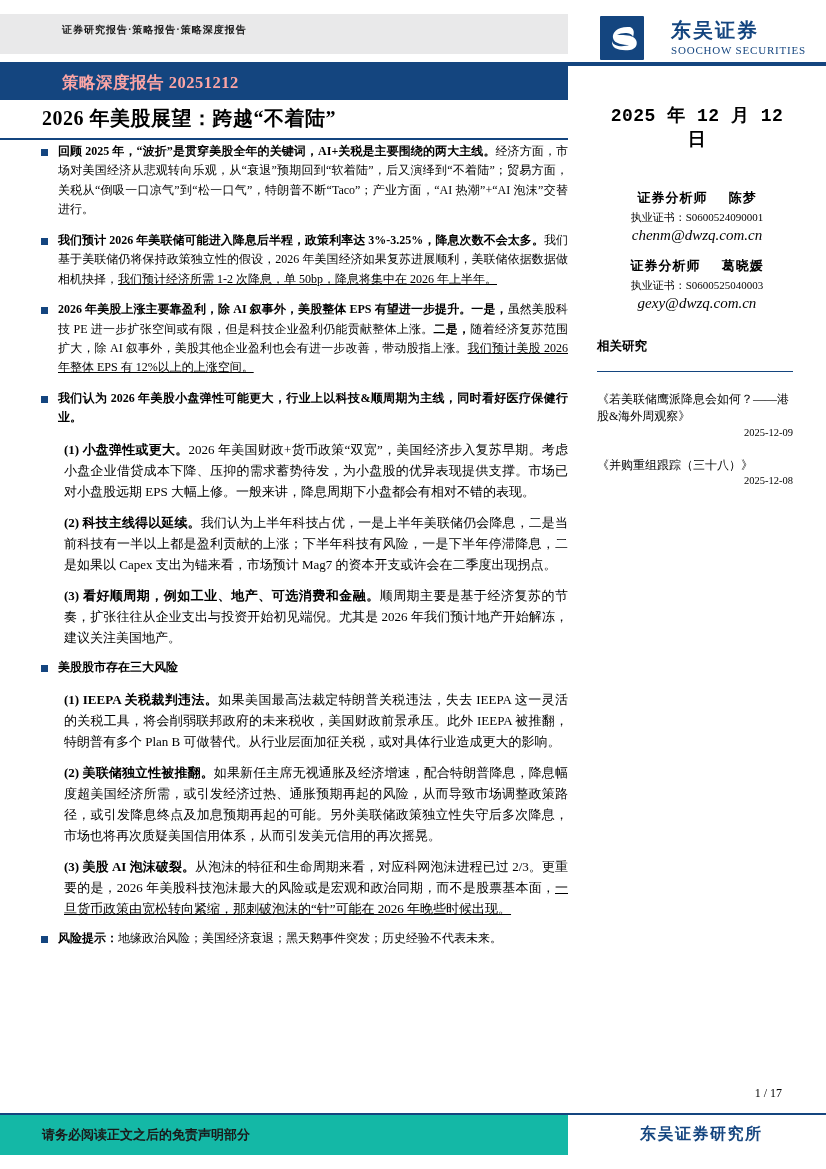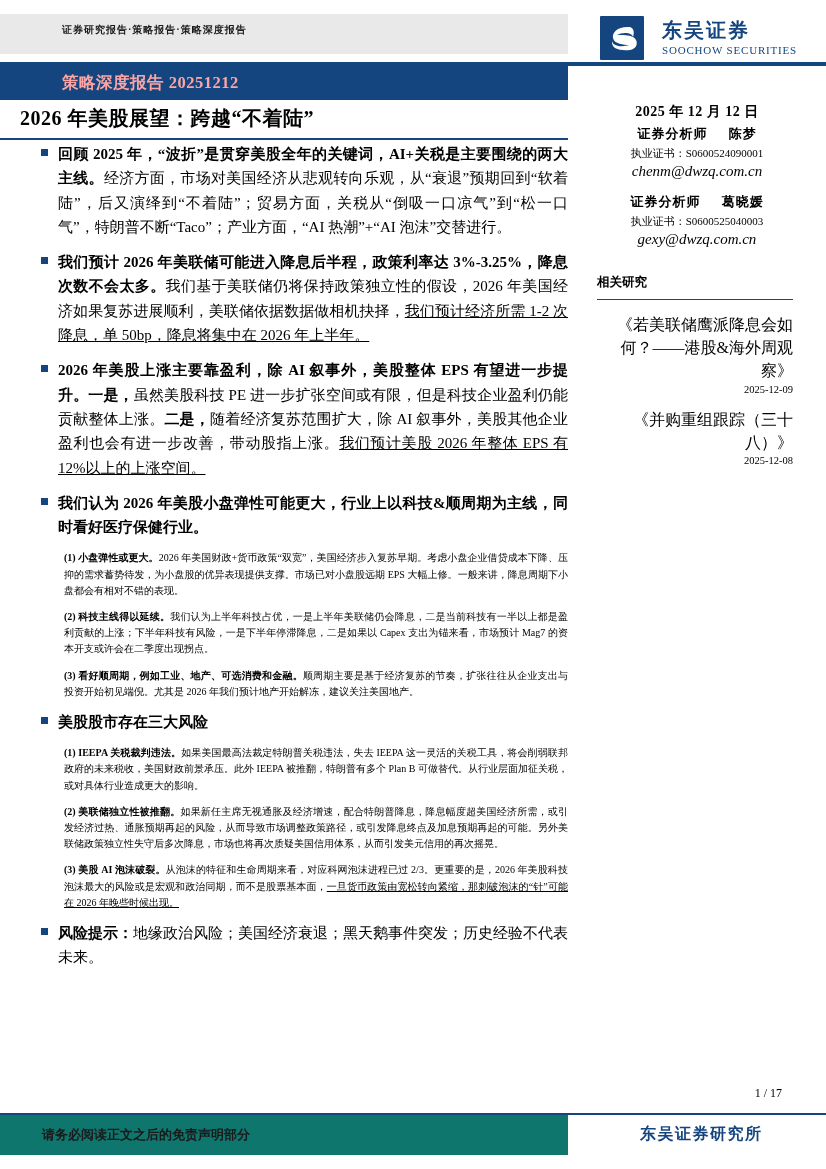--- a/index.html
+++ b/index.html
@@ -13,76 +13,76 @@
   }
   .page{position:relative;width:826px;height:1169px;box-sizing:border-box;}
 
   
   .hdr{position:absolute;left:0;top:0;width:826px;height:96px;}
   .hdr-left{position:absolute;left:0;top:14px;width:568px;height:40px;background:#e9e9ea;}
   .hdr-left-text{
     position:absolute;left:62px;top:23px;
     font-size:10px;font-weight:bold;letter-spacing:1px;color:#1a1a1a;
   }
-  .hdr-logo{position:absolute;left:600px;top:16px;display:flex;align-items:center;gap:18px;}
+  .hdr-logo{position:absolute;left:600px;top:16px;display:flex;align-items:center;gap:27px;}
   .logo-mark{width:44px;height:44px;background:#14457f;position:relative;border-radius:1px;}
   .logo-mark svg{position:absolute;left:0;top:0;}
   .logo-text-cn{font-size:20px;font-weight:bold;color:#14457f;letter-spacing:2px;line-height:1.05;}
   .logo-text-en{font-size:11px;color:#14457f;letter-spacing:.8px;margin-top:3px;}
 
   
   .blue-band{position:absolute;left:0;top:62px;width:826px;height:4px;background:#14457f;}
 
   
   .title-bar{position:absolute;left:0;top:66px;width:568px;height:34px;background:#14457f;}
   .title-bar span{
     display:block;padding-left:62px;line-height:34px;
     color:#fca5a5;font-size:16.5px;font-weight:bold;letter-spacing:.5px;
   }
   .main-title{
     position:absolute;left:0;top:102px;width:568px;height:36px;
     border-bottom:2.2px solid #14457f;
   }
   .main-title span{
-    display:block;padding-left:20px;line-height:32px;
+    display:block;padding-left:42px;line-height:32px;
     font-size:20px;font-weight:bold;color:#000;letter-spacing:.5px;
   }
 
   
   .rcol{position:absolute;left:597px;top:103px;width:200px;text-align:center;}
-  .rdate{font-size:14px;font-weight:bold;letter-spacing:.5px;margin-bottom:4px;}
+  .rdate{font-size:18px;font-weight:bold;letter-spacing:.5px;margin-bottom:38px;font-family:Liberation Mono, monospace;}
   .analyst-block{margin-bottom:13px;}
   .an-name{font-size:13px;font-weight:bold;letter-spacing:1px;}
   .an-cert{font-size:11px;margin-top:3px;}
   .an-mail{font-size:15px;margin-top:2px;font-style:italic;}
   .rel-head{
     margin-top:26px;text-align:left;font-size:12.5px;font-weight:bold;
-    border-bottom:1px solid #14457f;padding-bottom:8px;width:196px;
+    border-bottom:1px solid #14457f;padding-bottom:16px;width:196px;
   }
-  .rel-item{text-align:right;font-size:16px;margin-top:13px;line-height:1.45;width:196px;}
+  .rel-item{text-align:left;font-size:12px;margin-top:19px;line-height:1.45;width:196px;}
   .rel-date{text-align:right;font-size:10.5px;margin-top:1px;width:196px;}
 
   
   .body{position:absolute;left:40px;top:142px;width:528px;}
   .bullet-row{position:relative;padding-left:18px;margin-bottom:11px;}
   .bullet-row:before{
     content:"";position:absolute;left:1px;top:7px;width:7px;height:7px;background:#14457f;
   }
   .para{
-    font-size:15px;line-height:1.62;text-align:justify;text-justify:inter-ideograph;
+    font-size:12px;line-height:1.62;text-align:justify;text-justify:inter-ideograph;
   }
   .para b{font-weight:bold;}
   .u{text-decoration:underline;}
   .sub{padding-left:24px;margin-bottom:10px;}
-  .sub .para{font-size:10px;line-height:1.62;}
+  .sub .para{font-size:13px;line-height:1.62;}
 
   
   .pageno{position:absolute;right:44px;top:1086px;font-size:12px;}
   .ftr-line{position:absolute;left:0;top:1113px;width:826px;height:2px;background:#14457f;}
-  .ftr-left{position:absolute;left:0;top:1115px;width:568px;height:40px;background:#0f766e;}
+  .ftr-left{position:absolute;left:0;top:1115px;width:568px;height:40px;background:#14b8a6;}
   .ftr-left span{display:block;padding-left:42px;line-height:40px;font-size:13px;font-weight:bold;color:#1a1a1a;}
   .ftr-right{position:absolute;left:640px;top:1124px;font-size:16px;font-weight:bold;color:#14457f;letter-spacing:1.5px;}
 </style>
 </head>
 <body>
 
 <div class="page">
 
   <div class="hdr">
     <div class="hdr-left"></div>

